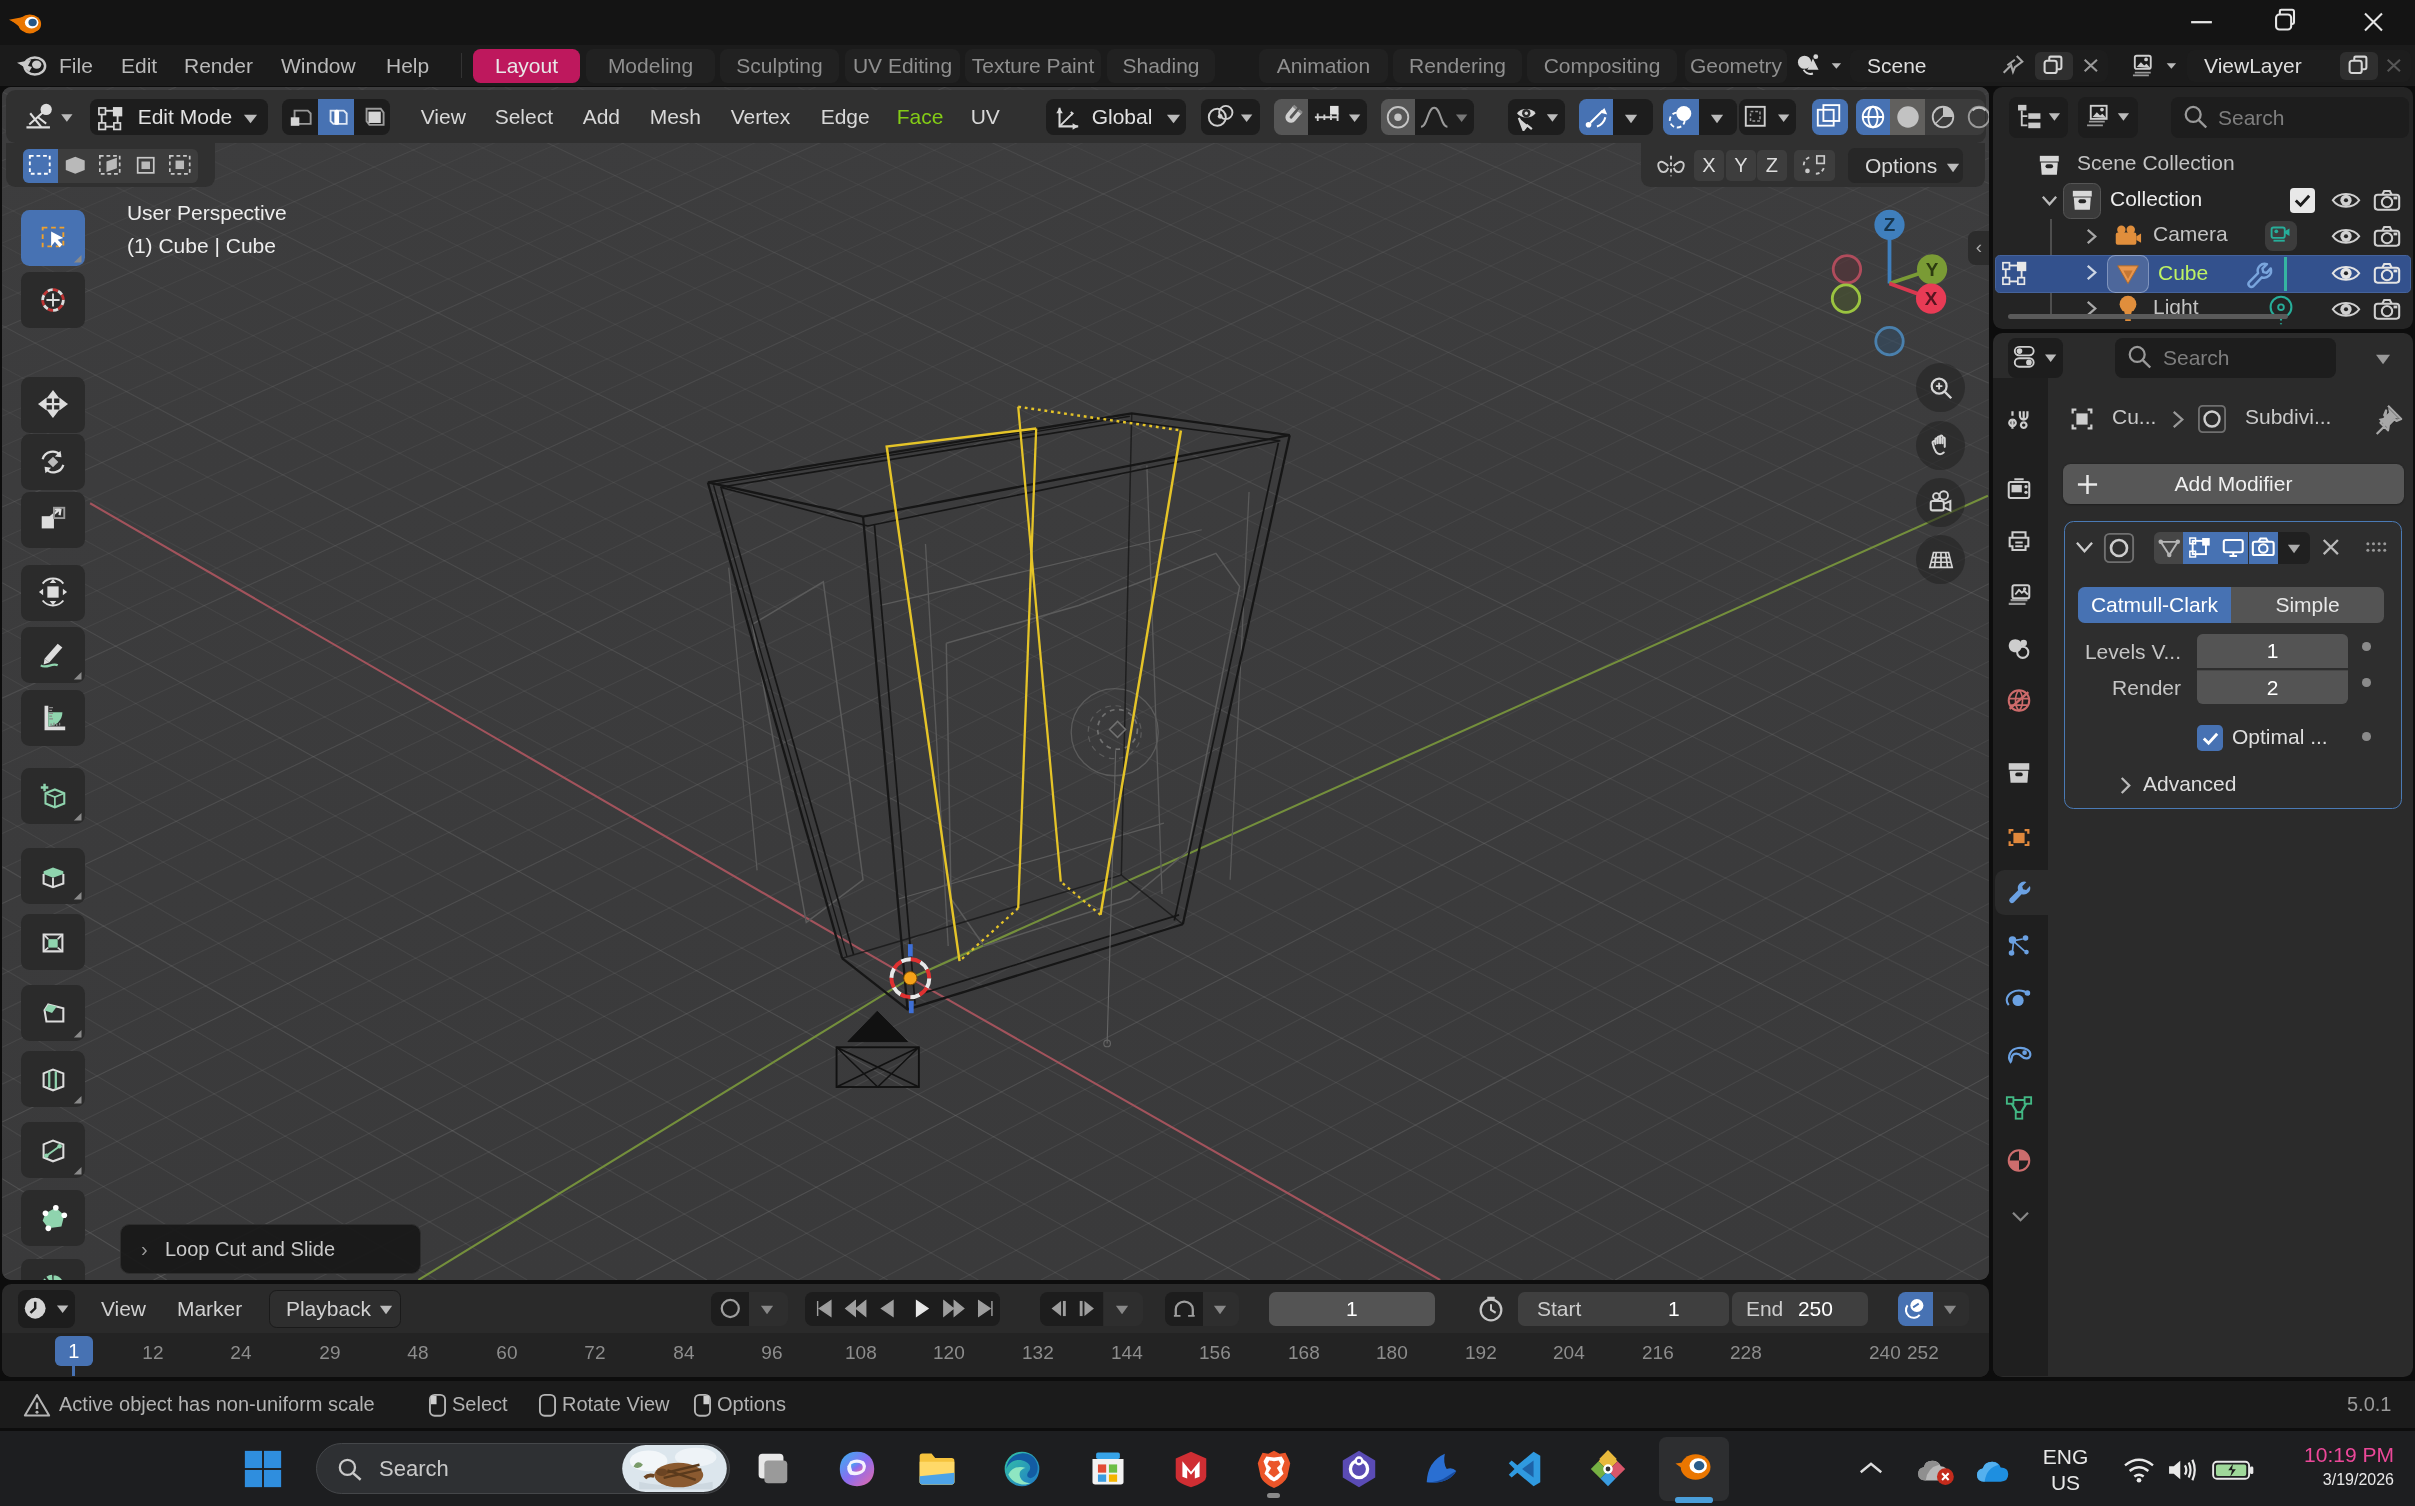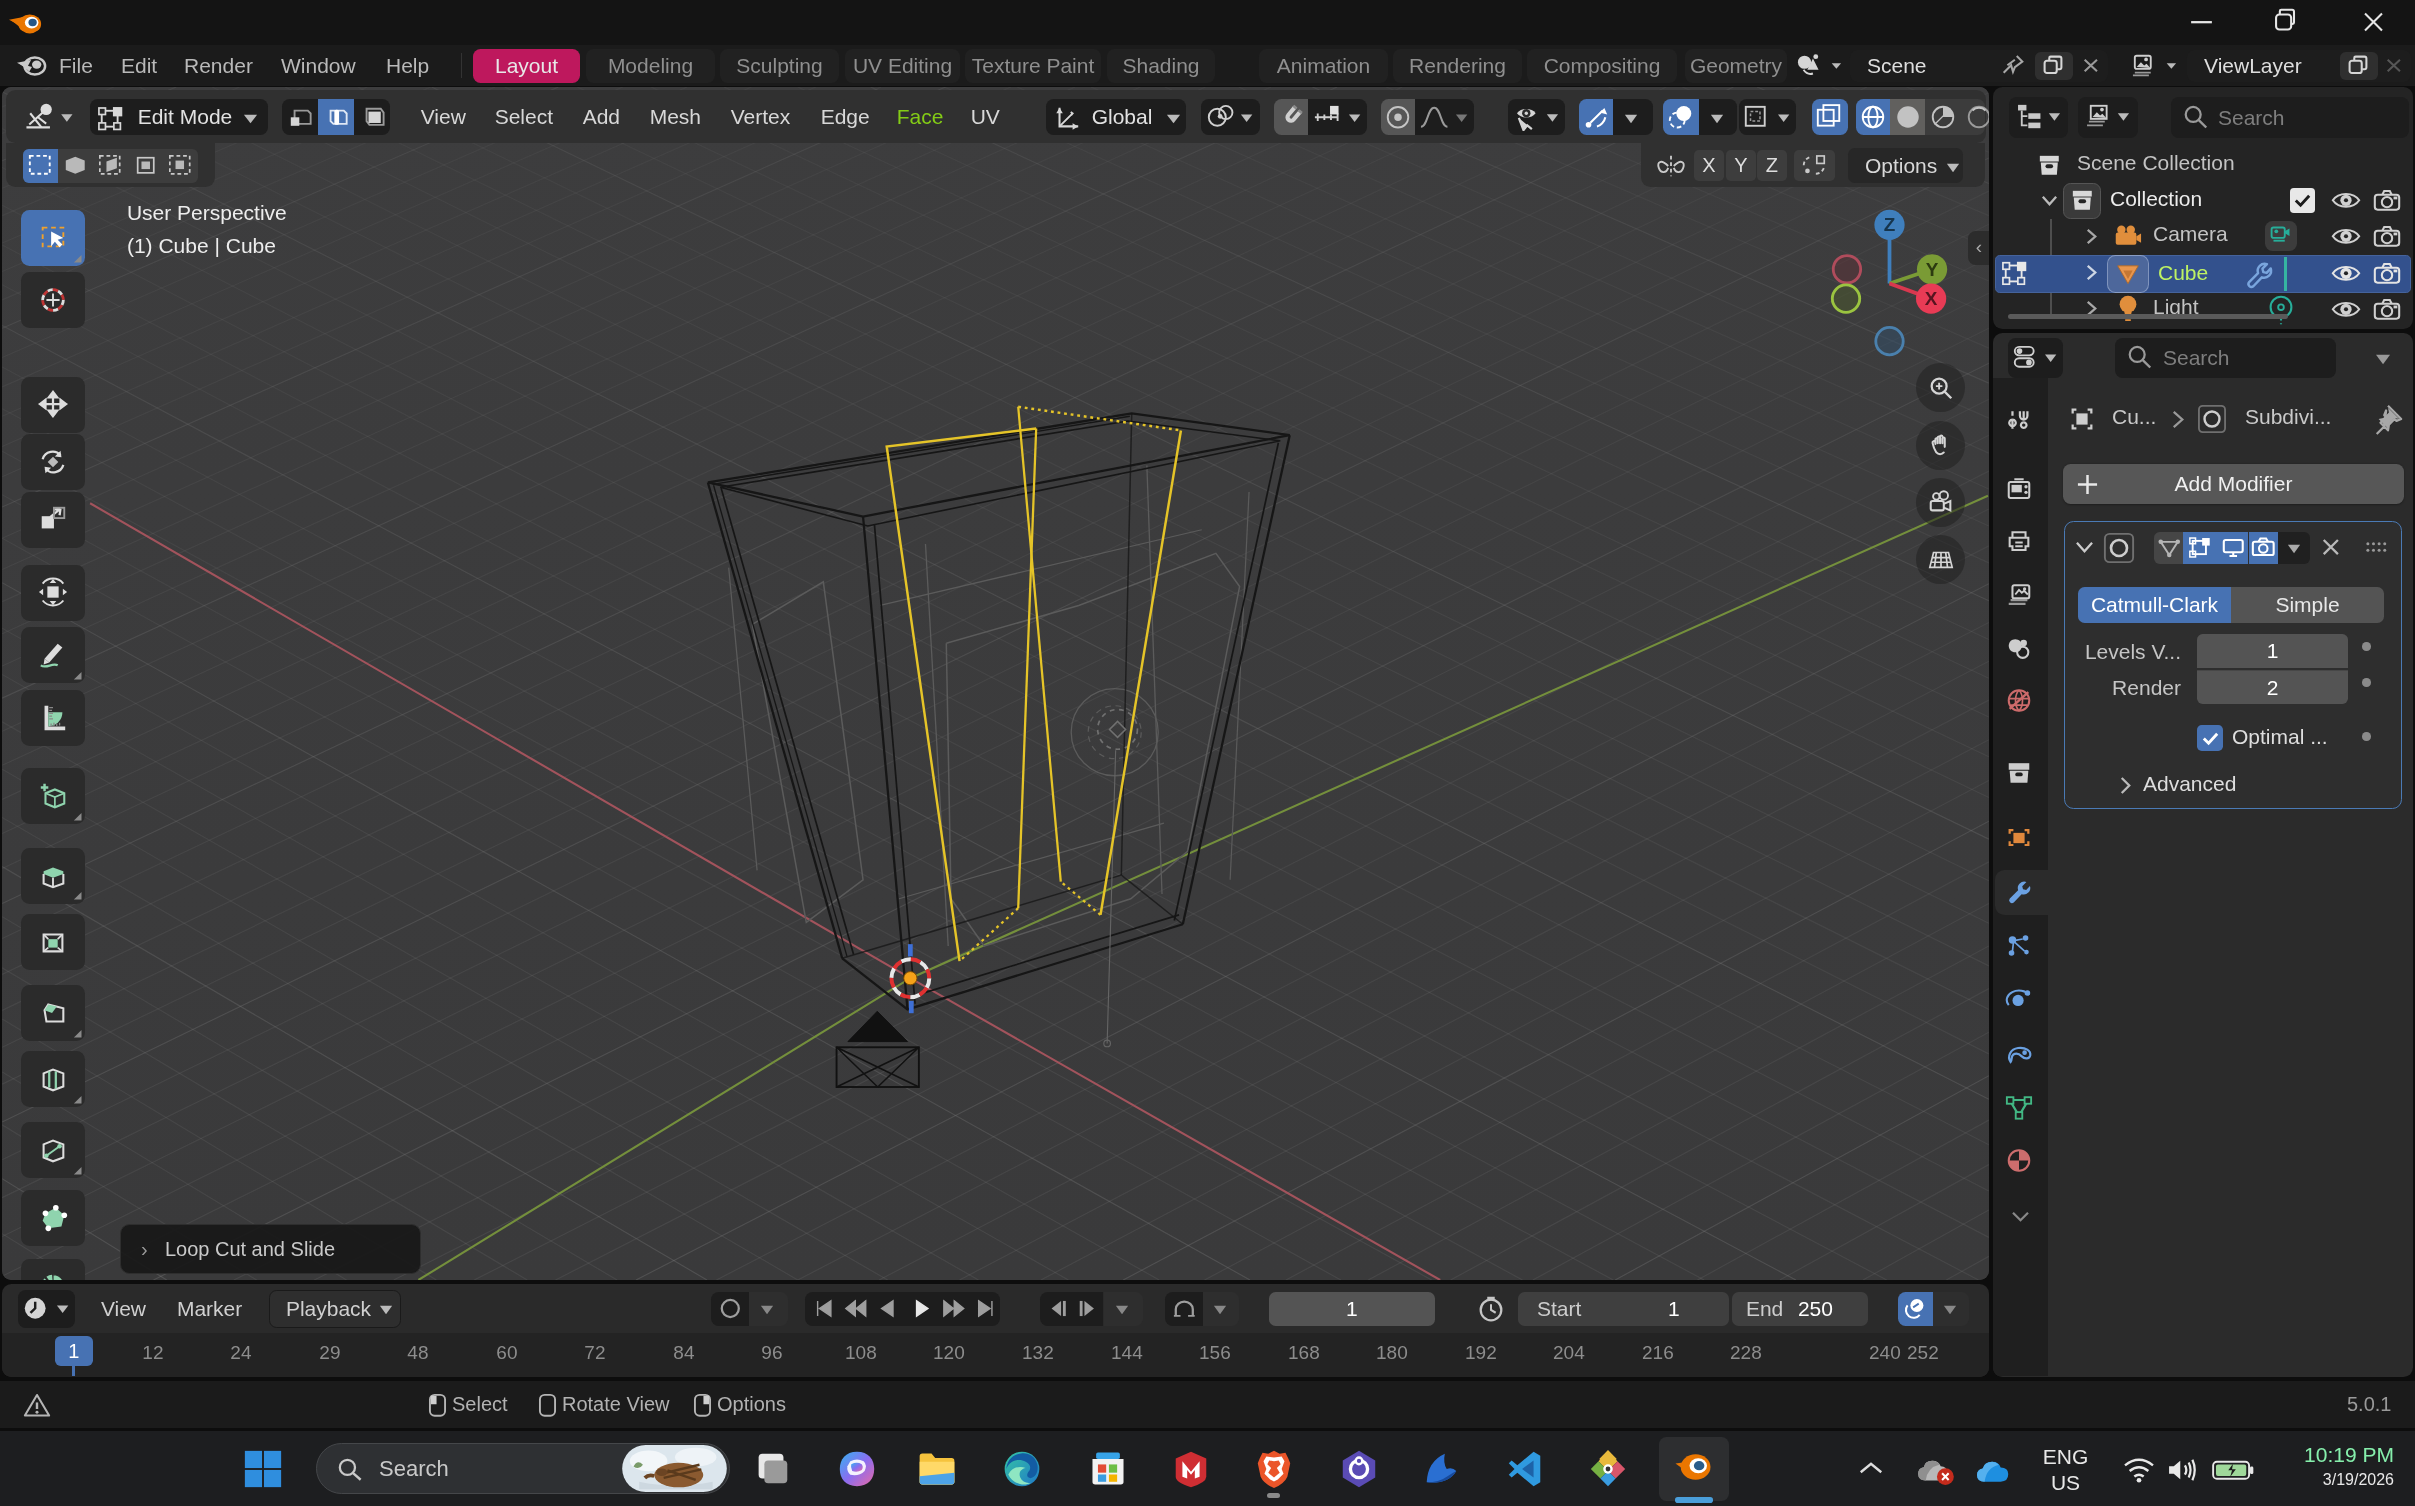--- a/index.html
+++ b/index.html
@@ -1097,20 +1097,21 @@
 <div class="fnum" style="left:1883px">240</div>
 <div class="fnum" style="left:1921px">252</div>
 </div>
 </div>
   <div id="statusbar" class="abs">
 <svg class="abs" style="left:23px;top:11.4px" width="28" height="26.5" viewBox="0 0 30 28">
 <path d="M15 3 L28 25 L2 25 Z" fill="none" stroke="#b5b5b5" stroke-width="2.2" stroke-linejoin="round"></path>
 <path d="M15 11 v7" stroke="#b5b5b5" stroke-width="2.6"></path>
         <circle cx="15" cy="21.5" r="1.6" fill="#b5b5b5"></circle>
       </svg>
+<div class="abs" style="left:59px;top:0;height:47px;line-height:47px;font-size:20px;color:#b2b2b2">Active object has non-uniform scale</div>
 <svg class="abs" style="left:428px;top:12.3px" width="19" height="24.6" viewBox="0 0 20 26">
 <rect x="2" y="2" width="16" height="22" rx="5" fill="none" stroke="#b5b5b5" stroke-width="2"></rect>
 <path d="M3 3 Q3 3 9 3 L9 12 L3 12 Z" fill="#cfcfcf"></path>
 <path d="M11 3 Q17 3 17 3 L17 12 L11 12 Z" fill="none"></path>
       </svg>
 <div class="abs" style="left:452px;top:0;height:47px;line-height:47px;font-size:20px;color:#b2b2b2">Select</div>
 <svg class="abs" style="left:538px;top:12.3px" width="19" height="24.6" viewBox="0 0 20 26">
 <rect x="2" y="2" width="16" height="22" rx="5" fill="none" stroke="#b5b5b5" stroke-width="2"></rect>
 <path d="M3 3 Q3 3 9 3 L9 12 L3 12 Z" fill="none"></path>
 <path d="M11 3 Q17 3 17 3 L17 12 L11 12 Z" fill="none"></path>
@@ -1249,17 +1250,17 @@
 <svg class="abs" style="left:2165px;top:24.6px" width="38" height="28" viewBox="0 0 40 30">
 <path d="M4 11 L9 11 L16 5 L16 25 L9 19 L4 19 Z" fill="#e8e8e8"></path>
 <path d="M21 10 Q24 15 21 20 M25 7 Q29 15 25 23 M29 4 Q34 15 29 26" fill="none" stroke="#e8e8e8" stroke-width="2.4"></path>
       </svg>
 <svg class="abs" style="left:2211px;top:26.5px" width="44" height="24.6" viewBox="0 0 46 26">
 <rect x="2" y="4" width="38" height="18" rx="4" fill="none" stroke="#e8e8e8" stroke-width="2"></rect>
 <rect x="5" y="7" width="32" height="12" rx="2" fill="#9fd89a"></rect>
 <rect x="41" y="9" width="3.5" height="8" rx="1.5" fill="#e8e8e8"></rect>
 <path d="M23 6 L18 13 L22 13 L20 20 L26 12 L22 12 Z" fill="#1d1d1d"></path>
       </svg>
-<div class="abs" style="left:2269px;top:12.3px;width:125px;text-align:right;font-size:21px;color:#86efac">10:19 PM</div>
+<div class="abs" style="left:2269px;top:12.3px;width:125px;text-align:right;font-size:21px;color:#ec4899">10:19 PM</div>
 <div class="abs" style="left:2269px;top:40px;width:125px;text-align:right;font-size:16px;color:#e8e8e8">3/19/2026</div>
 </div>
 </div>
 
 
 </body></html>

